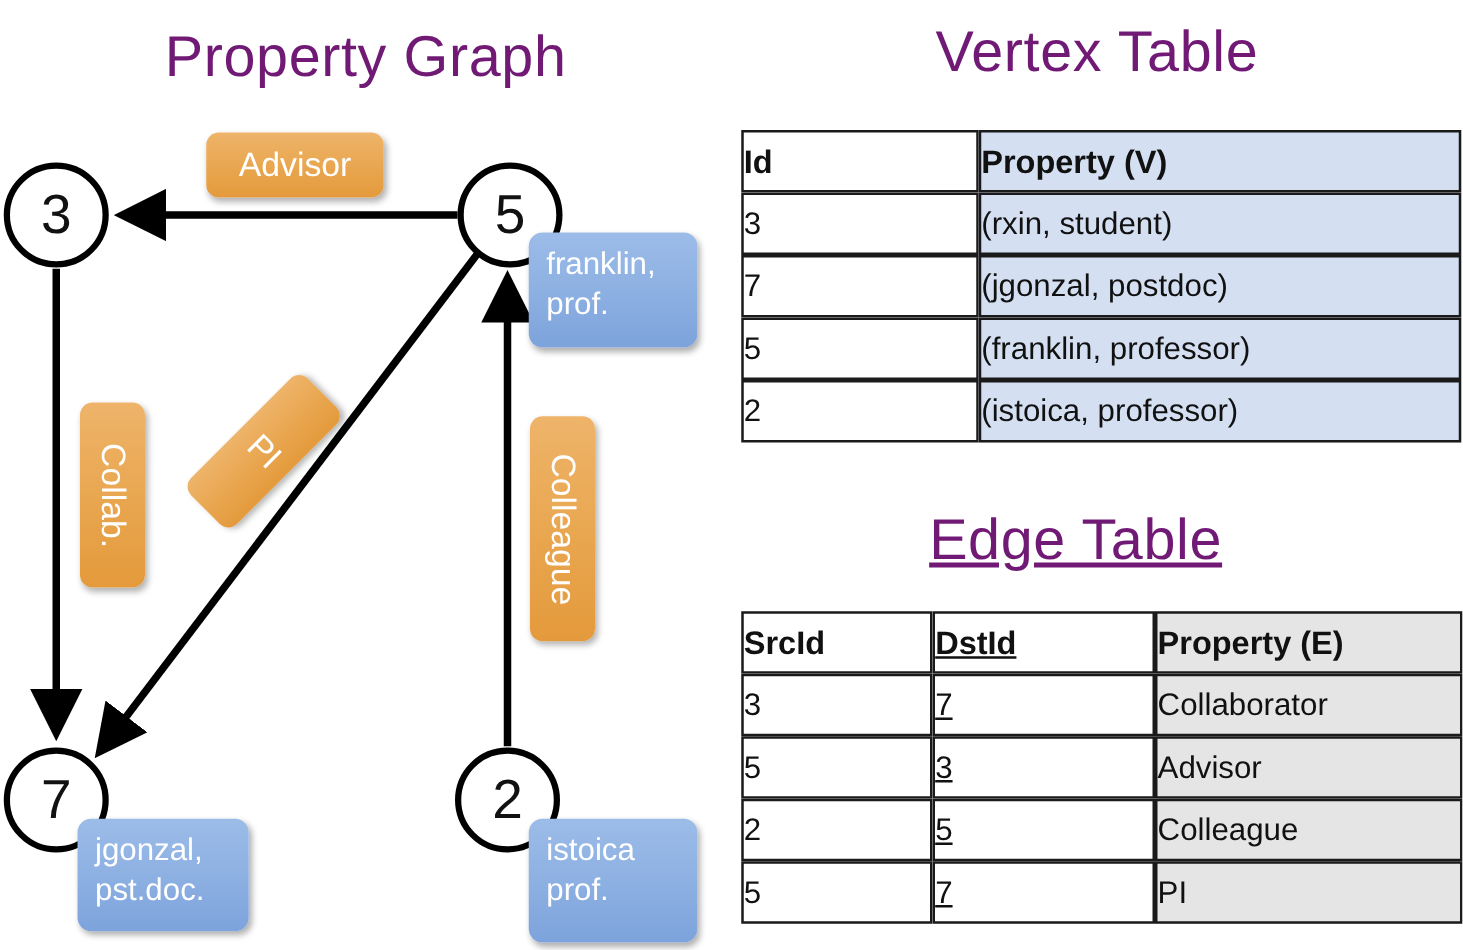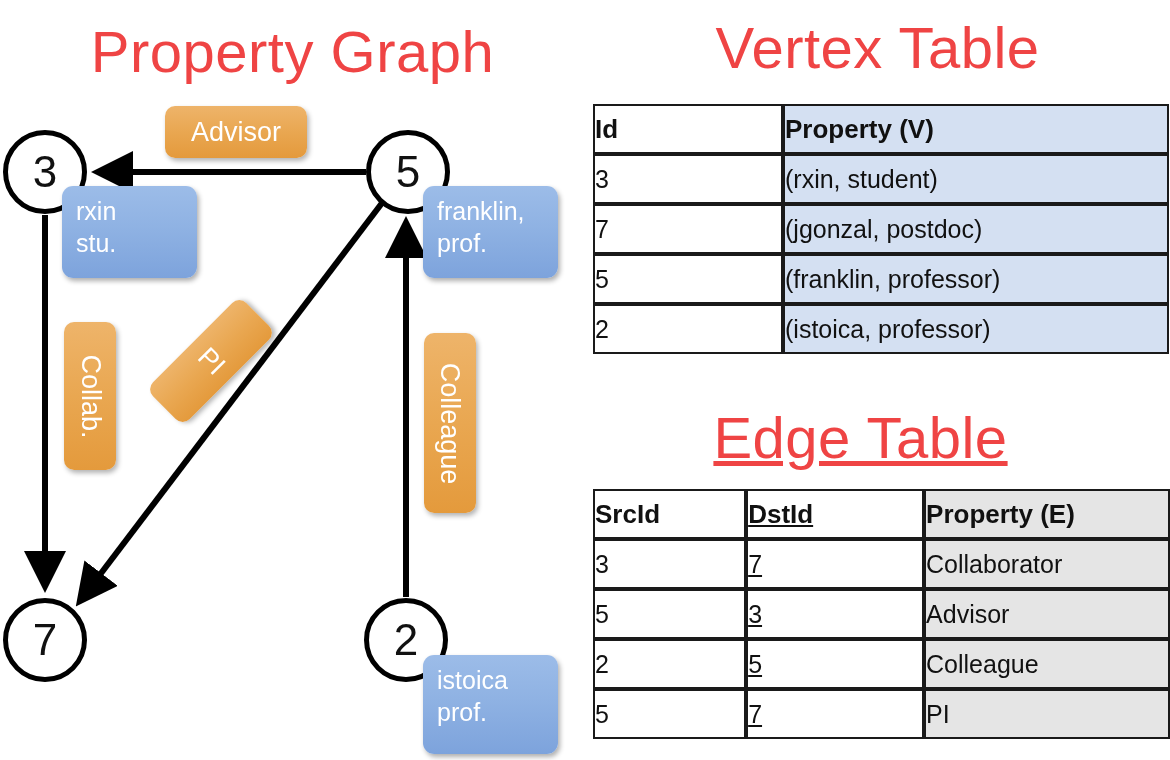--- a/index.html
+++ b/index.html
@@ -14,23 +14,23 @@
     overflow: hidden;
     font-family: "Liberation Sans", sans-serif;
     color: #1a1a1a;
   }
 
   
   .title {
     position: absolute;
     font-family: "Liberation Sans", sans-serif;
     font-weight: 300;
-    font-size: 58px;
+    font-size: 46px;
     letter-spacing: 0.5px;
-    color: #ef4444;
+    color: #701a75;
     white-space: nowrap;
     text-align: center;
   }
   #graph-title  { left: 0px;   top: 18px;  width: 585px; }
   #vertex-title { left: 585px; top: 14px;  width: 585px; }
   #edge-title   { left: 568px; top: 404px; width: 585px; text-decoration: underline; }
 
   
   #graph-panel {
     position: absolute;
@@ -159,30 +159,30 @@
     <line x1="382" y1="203" x2="80" y2="601" stroke="#000" stroke-width="6" marker-end="url(#arrow)"></line>
 
     <line x1="406" y1="597" x2="406" y2="223" stroke="#000" stroke-width="6" marker-end="url(#arrow)"></line>
   </svg>
 
   <div class="node-circle" style="left:3px;   top:130px;">3</div>
   <div class="node-circle" style="left:366px; top:130px;">5</div>
   <div class="node-circle" style="left:3px;   top:598px;">7</div>
   <div class="node-circle" style="left:364px; top:598px;">2</div>
 
-  <div class="prop-box" style="left:62px; top:186px; width:135px; height:92px;">
-    <div>rxin</div>
-    <div>stu.</div>
-  </div>
 
   <div class="prop-box" style="left:423px; top:186px; width:135px; height:92px;">
     <div>franklin,</div>
     <div>prof.</div>
   </div>
 
+  <div class="prop-box" style="left:62px; top:655px; width:137px; height:90px;">
+    <div>jgonzal,</div>
+    <div>pst.doc.</div>
+  </div>
 
   <div class="prop-box" style="left:423px; top:655px; width:135px; height:99px;">
     <div>istoica</div>
     <div>prof.</div>
   </div>
 
   <div class="edge-label" style="left:165px; top:106px; width:142px; height:52px;">Advisor</div>
 
   <div class="edge-label vert" style="left:64px; top:322px; width:52px; height:148px;">
     <span>Collab.</span>

